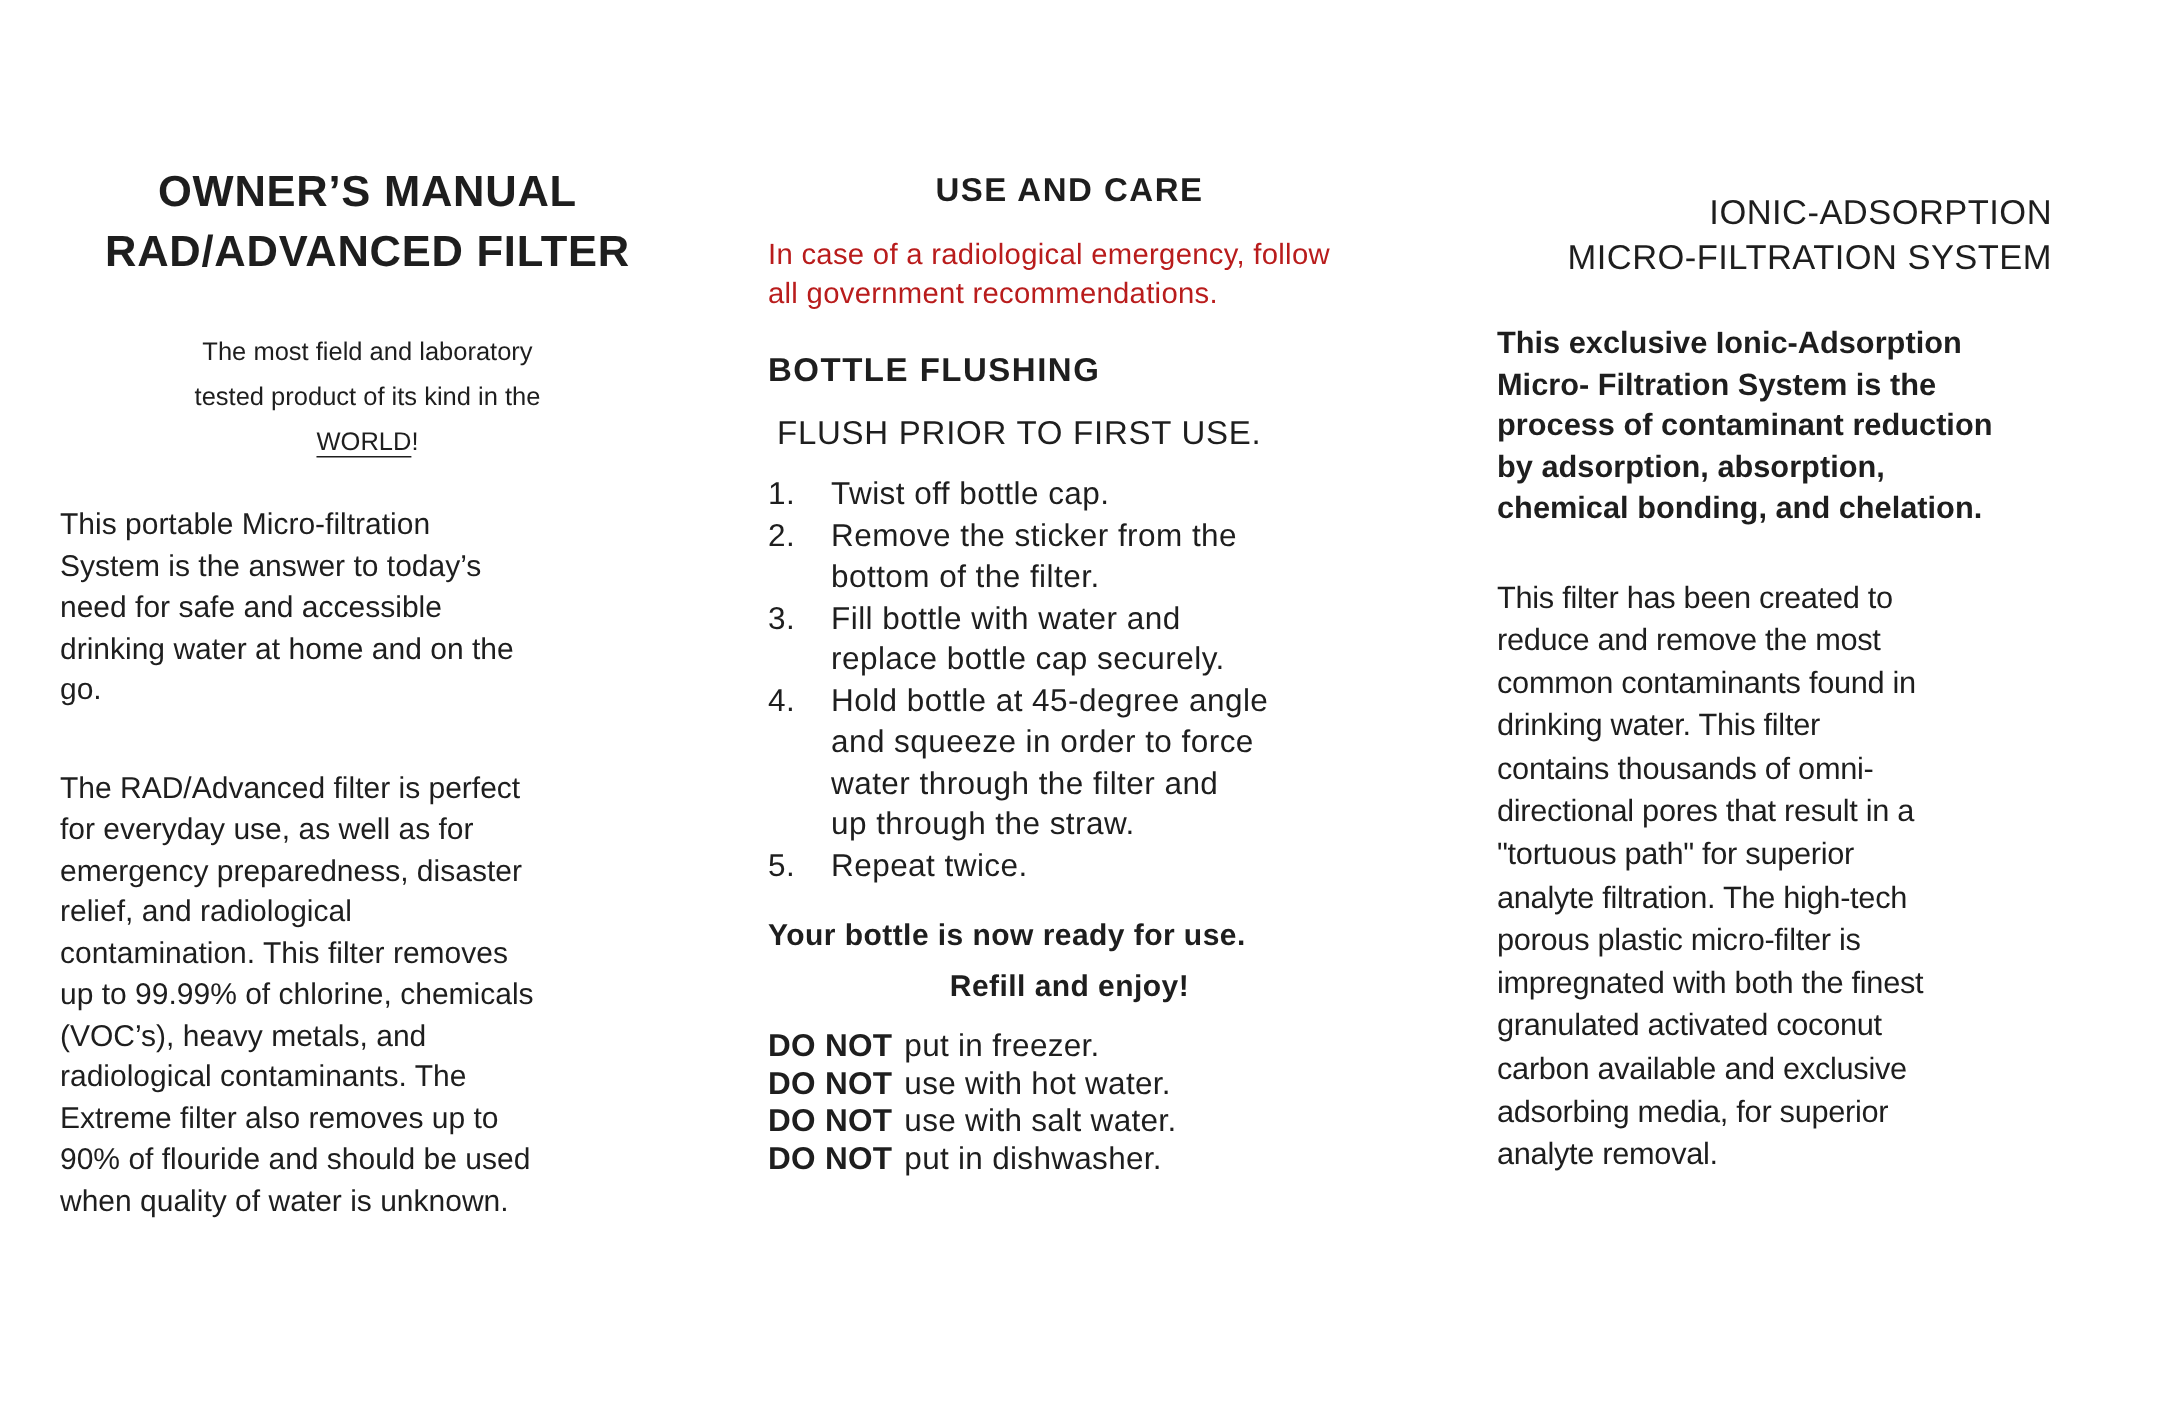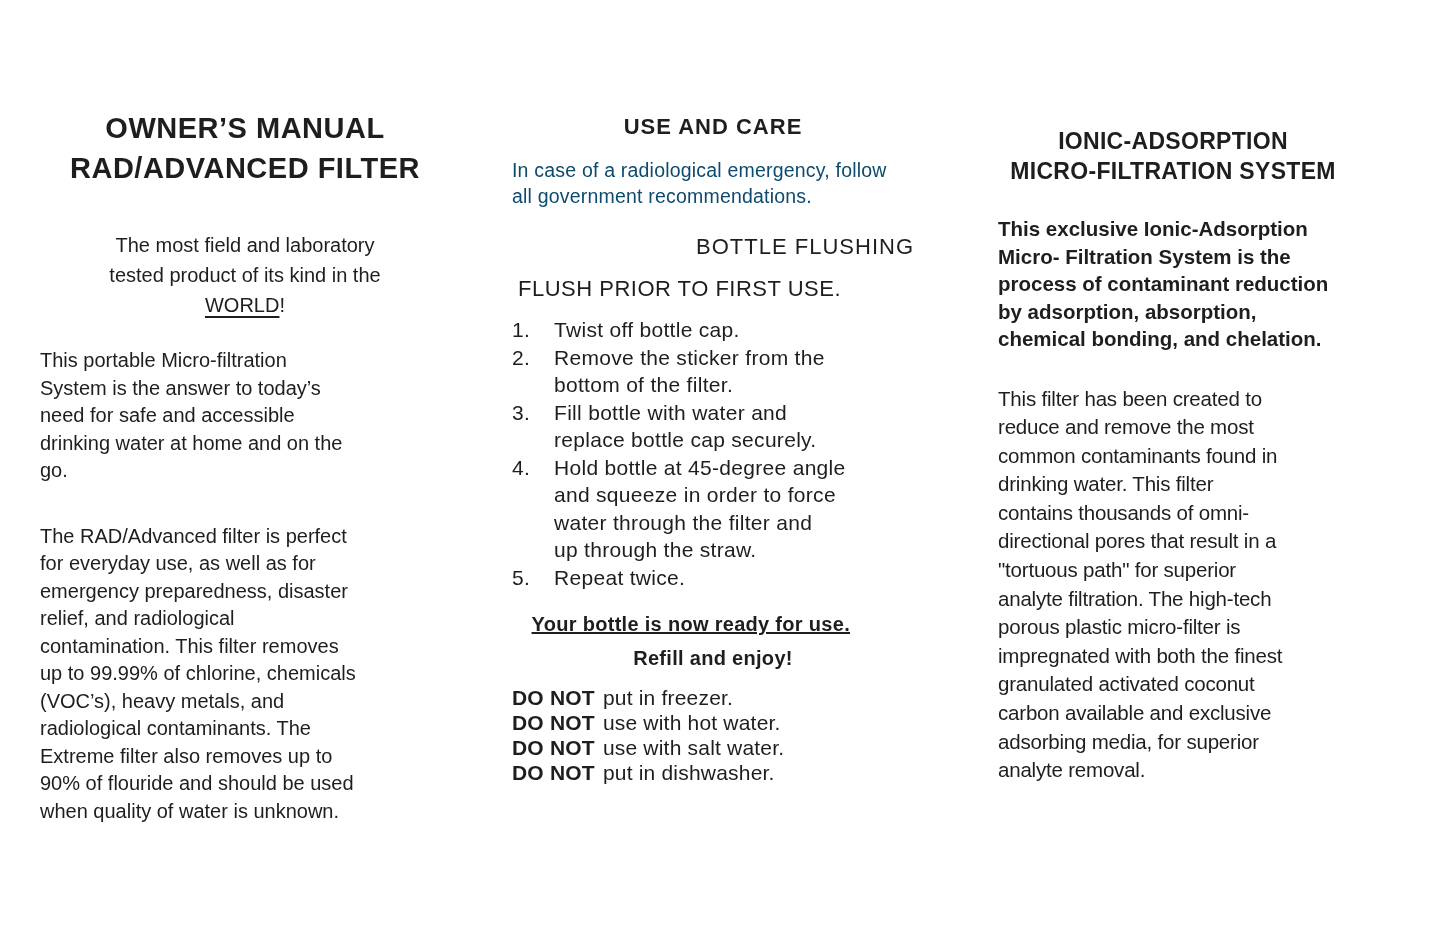--- a/index.html
+++ b/index.html
@@ -10,43 +10,43 @@
     font-family: "Liberation Sans", "DejaVu Sans", sans-serif;
     color: #1e1e1e;
   }
   .page { position: relative; width: 1445px; height: 750px; background: #ffffff; }
 
   .col { position: absolute; }
 
   
   .col-left { left: 40px; top: 108px; width: 410px; }
   .left-title { font-size: 29px; font-weight: 700; line-height: 40px; text-align: center; letter-spacing: 0.5px; }
-  .tagline { margin-top: 42px; font-size: 20px; line-height: 30px; text-align: center; }
+  .tagline { margin-top: 32px; font-size: 17px; line-height: 30px; text-align: center; }
   .underlined { text-decoration: underline; text-underline-offset: 4px; }
   .lpara { font-size: 20px; line-height: 27.5px; }
   .lpara1 { margin-top: 27px; }
   .lpara2 { margin-top: 38px; }
 
   
   .col-mid { left: 512px; top: 112px; width: 402px; }
   .mid-title { font-size: 22px; font-weight: 700; line-height: 30px; text-align: center; letter-spacing: 1px; }
   .red-note { margin-top: 15px; font-size: 19.5px; line-height: 26px; letter-spacing: 0.2px; }
-  .section-title { margin-top: 23px; font-size: 22px; font-weight: 400; line-height: 30px; text-align: right; letter-spacing: 1px; }
+  .section-title { margin-top: 23px; font-size: 22px; font-weight: 700; line-height: 30px; text-align: left; letter-spacing: 1px; }
   .flush-note { margin-top: 13px; font-size: 22px; line-height: 28px; padding-left: 6px; letter-spacing: 0.5px; }
   .steps { margin-top: 13px; font-size: 21px; line-height: 27.5px; letter-spacing: 0.3px; }
   .step { display: flex; }
   .step-num { width: 42px; flex: none; }
-  .ready-note { margin-top: 22px; font-size: 20px; font-weight: 700; text-align: right; padding-right: 64px; letter-spacing: 0.3px; text-decoration: underline; }
+  .ready-note { margin-top: 22px; font-size: 20px; font-weight: 700; text-align: left; padding-right: 64px; letter-spacing: 0.3px; }
   .refill-note { margin-top: 11px; font-size: 20px; font-weight: 700; text-align: center; letter-spacing: 0.3px; }
   .donot { margin-top: 15px; font-size: 21px; line-height: 25px; letter-spacing: 0.2px; }
   .dn-label { font-weight: 700; margin-right: 8px; }
 
   
   .col-right { left: 978px; top: 126px; width: 390px; }
-  .right-title { font-size: 23px; font-weight: 700; line-height: 30px; text-align: center; letter-spacing: 0.3px; }
+  .right-title { font-size: 23px; font-weight: 400; line-height: 30px; text-align: right; letter-spacing: 0.3px; }
   .rpara { font-size: 20.5px; padding-left: 20px; }
   .rpara1 { margin-top: 29px; line-height: 27.5px; font-weight: bold; }
   .rpara2 { margin-top: 32px; line-height: 28.6px; letter-spacing: -0.2px; }
 
   .line { white-space: nowrap; }
 </style>
 </head>
 <body style="background: rgb(255, 255, 255); color: rgb(30, 30, 30);">
 
 <main class="page">
@@ -78,21 +78,21 @@
       <div class="line">(VOC’s), heavy metals, and</div>
       <div class="line">radiological contaminants. The</div>
       <div class="line">Extreme filter also removes up to</div>
       <div class="line">90% of flouride and should be used</div>
       <div class="line">when quality of water is unknown.</div>
     </div>
   </section>
 
   <section class="col col-mid">
     <header class="mid-title">USE AND CARE</header>
-    <div class="red-note" style="color: #0c4a6e;">
+    <div class="red-note" style="color: #b91c1c;">
       <div class="line">In case of a radiological emergency, follow</div>
       <div class="line">all government recommendations.</div>
     </div>
     <div class="section-title">BOTTLE FLUSHING</div>
     <div class="flush-note line">FLUSH PRIOR TO FIRST USE.</div>
 
     <div class="steps">
       <div class="step">
         <div class="step-num">1.</div>
         <div>

